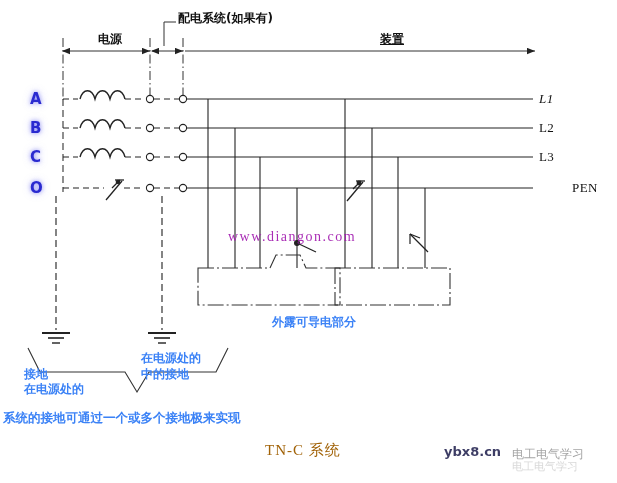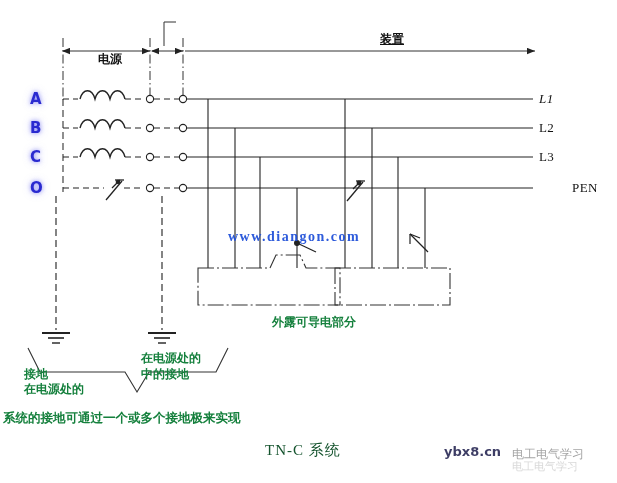--- a/index.html
+++ b/index.html
@@ -42,41 +42,40 @@
   }
   .dim-label {
     position: absolute;
     color: #111111;
     font-family: "DejaVu Sans", "Liberation Sans", sans-serif;
     font-size: 12px;
     font-weight: bold;
   }
   .note-label {
     position: absolute;
-    color: #15803d;
+    color: #3b82f6;
     font-family: "DejaVu Sans", "Liberation Sans", sans-serif;
     font-size: 12px;
     font-weight: bold;
     line-height: 15px;
   }
   .caption {
     position: absolute;
-    color: #14532d;
+    color: #a16207;
     font-family: "Liberation Serif", "DejaVu Serif", serif;
     font-size: 15px;
     letter-spacing: 1px;
   }
   .wm-green {
     position: absolute;
-    color: #1d4ed8;
+    color: #a21caf;
     font-family: "Liberation Serif", "DejaVu Serif", serif;
     font-size: 14px;
     letter-spacing: 1.5px;
     opacity: 0.92;
-    font-weight: bold;
   }
   .wm-blue {
     position: absolute;
     color: #1b1b4a;
     font-family: "DejaVu Sans", "Liberation Sans", sans-serif;
     font-size: 13px;
     font-weight: bold;
     opacity: 0.85;
   }
   .wm-grey {
@@ -233,22 +232,23 @@
       <line x1="158" y1="343" x2="166" y2="343" stroke-width="1.4"></line>
     </g>
 
     <g stroke="#333" stroke-width="1.1" fill="none">
       <path d="M28,348 L40,372 L125,372 L137,392 L149,372 L216,372 L228,348"></path>
     </g>
 
     <g stroke="#333" stroke-width="1" fill="none"></g>
   </svg>
 
-  <div class="dim-label" style="left:98px; top:31px;margin-top:20px;">电源</div>
-
+  <div class="dim-label" style="left:98px; top:31px;">电源</div>
+
+  <div class="dim-label" style="left:178px; top:10px;">配电系统(如果有)</div>
 
   <div class="dim-label" style="left:380px; top:31px;text-decoration:underline;">装置</div>
 
   <div class="phase-label" style="left:30px; top:90px;">A</div>
   <div class="phase-label" style="left:30px; top:119px;">B</div>
   <div class="phase-label" style="left:30px; top:148px;">C</div>
   <div class="phase-label" style="left:30px; top:179px;">O</div>
 
   <div class="bus-label" style="left:539px; top:91px;font-style:italic;">L1</div>
   <div class="bus-label" style="left:539px; top:120px;">L2</div>

